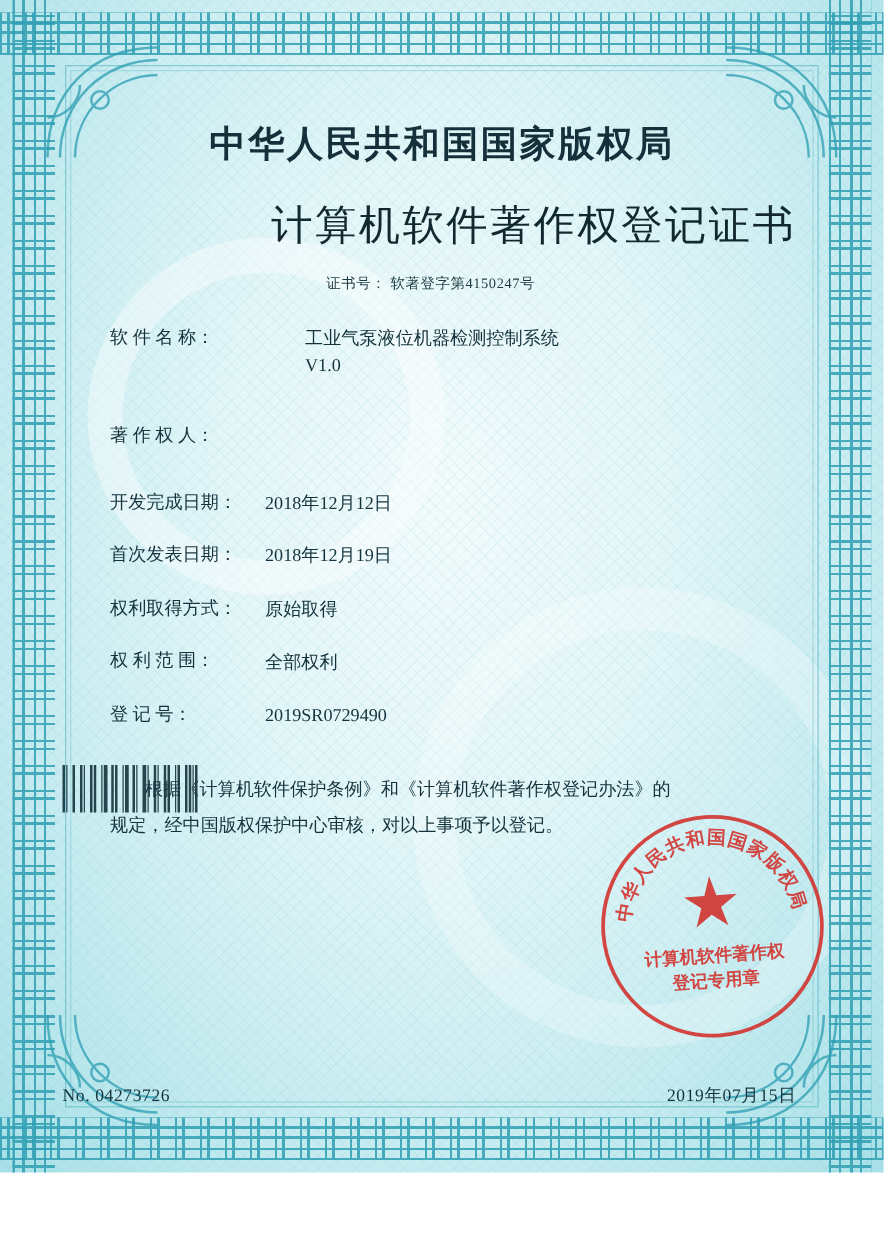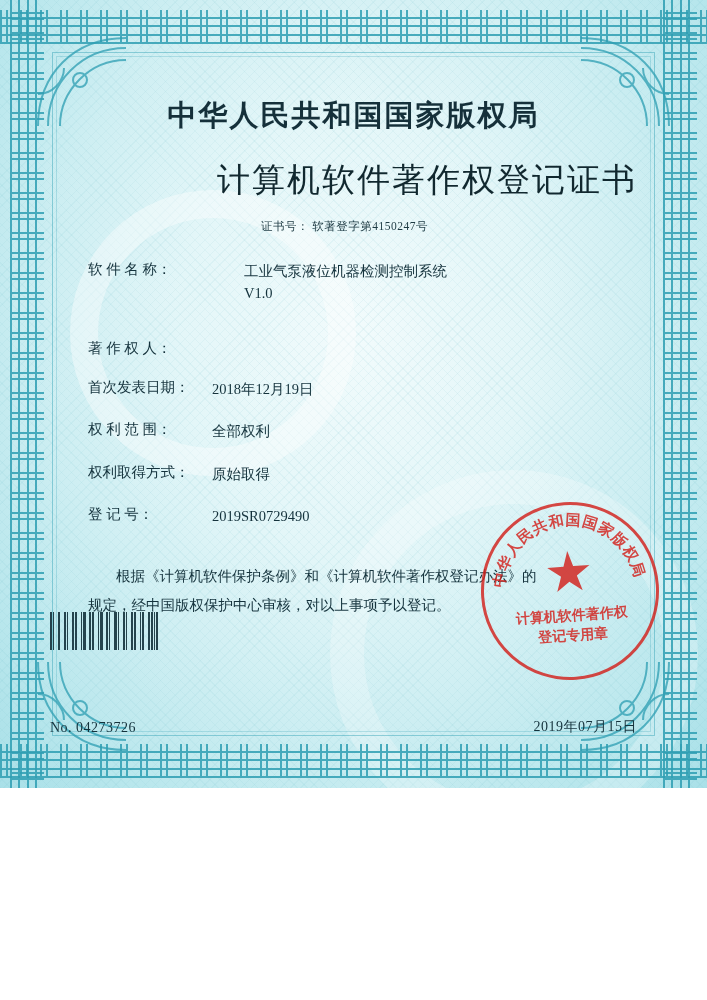--- a/index.html
+++ b/index.html
@@ -4,21 +4,21 @@
 <style>
   html,body{margin:0;padding:0;}
   body{
     width:707px;height:1000px;
     font-family:"Liberation Serif", serif;
     background:#ffffff;
     overflow:hidden;
   }
   .cert{
     position:relative;
-    width:707px;height:788px;
+    width:707px;height:938px;
     background:
       radial-gradient(ellipse at 50% 42%, #f2fbfc 0%, #e3f6f8 35%, #cdeef2 62%, #b7e6ec 85%, #a9e0e8 100%);
     overflow:hidden;
   }
   
   .guilloche{
     position:absolute;inset:0;
     background-image:
       repeating-linear-gradient(45deg, rgba(120,195,205,0.10) 0px, rgba(120,195,205,0.10) 1px, transparent 1px, transparent 7px),
       repeating-linear-gradient(-45deg, rgba(120,195,205,0.10) 0px, rgba(120,195,205,0.10) 1px, transparent 1px, transparent 7px);
@@ -304,34 +304,38 @@
       <div class="row gap-md">
         <div class="lbl">软 件 名 称：</div>
         <div class="val">工业气泵液位机器检测控制系统
 V1.0</div>
       </div>
 
       <div class="row gap-lg">
         <div class="lbl">著 作 权 人：</div>
       </div>
 
+      <div class="row gap-lg">
+        <div class="lbl">开发完成日期：</div>
+        <div class="val">2018年12月12日</div>
+      </div>
 
       <div class="row">
         <div class="lbl">首次发表日期：</div>
         <div class="val">2018年12月19日</div>
       </div>
 
       <div class="row">
+        <div class="lbl">权利取得方式：</div>
+        <div class="val">原始取得</div>
+      </div>
+
+      <div class="row">
         <div class="lbl">权 利 范 围：</div>
         <div class="val">全部权利</div>
-      </div>
-
-      <div class="row">
-        <div class="lbl">权利取得方式：</div>
-        <div class="val">原始取得</div>
       </div>
 
       <div class="row">
         <div class="lbl">登 记 号：</div>
         <div class="val">2019SR0729490</div>
       </div>
 
     </div>
 
     <div class="para">

